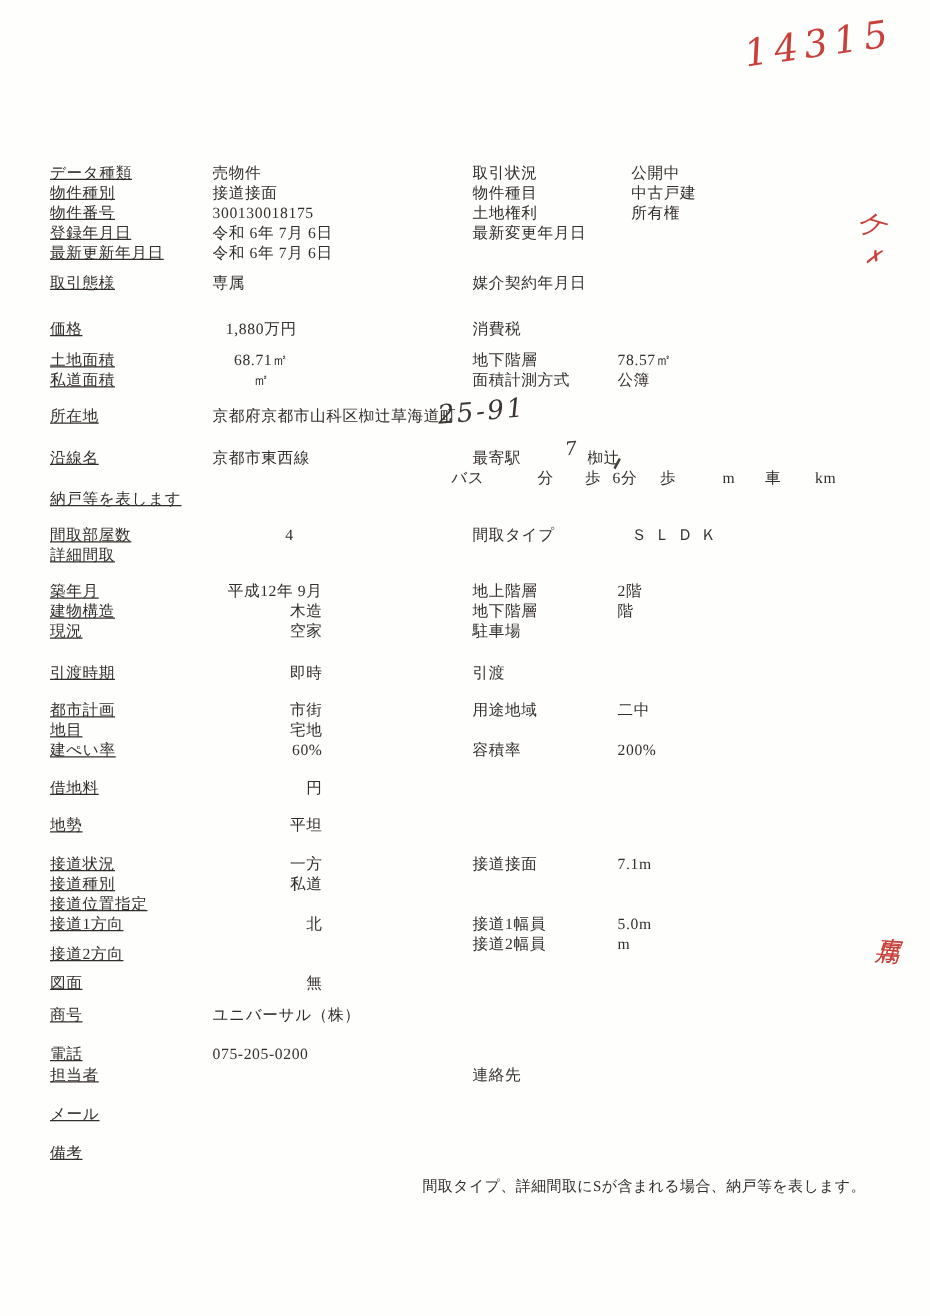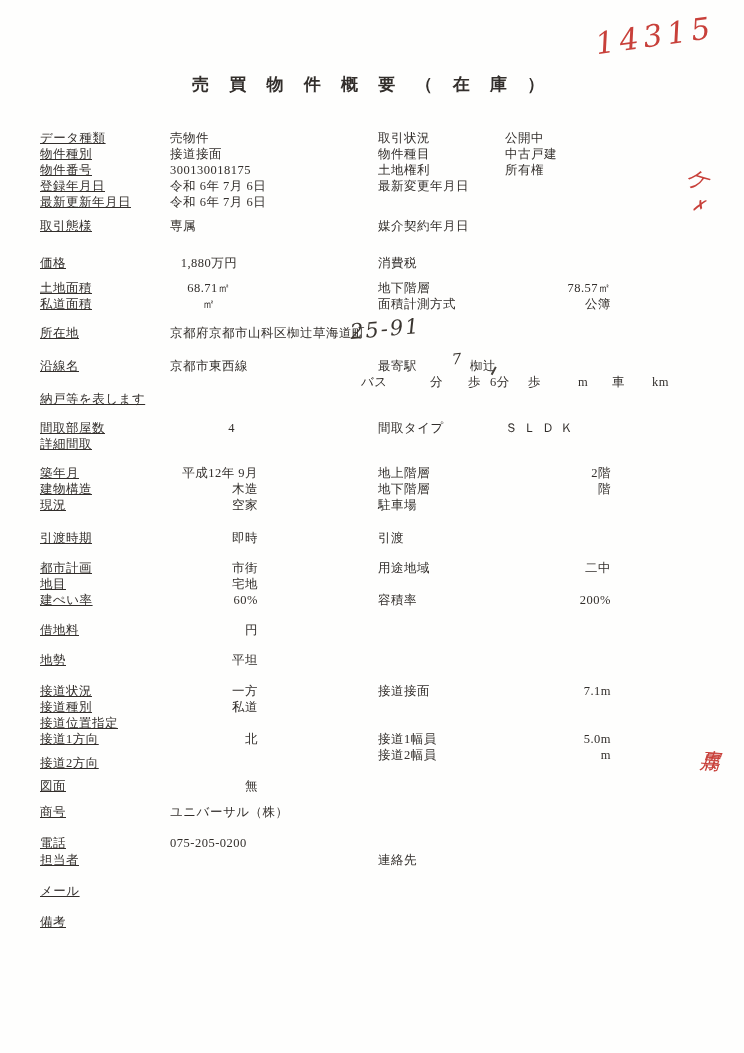--- a/index.html
+++ b/index.html
@@ -8,21 +8,21 @@
   .title{position:absolute;top:73px;left:0;width:100%;text-align:center;margin:0;
          font-size:17px;font-weight:600;letter-spacing:8px;}
   .f{position:absolute;font-size:12.5px;line-height:15px;white-space:pre;letter-spacing:.5px;}
   .c1{left:40px;text-decoration:underline;}
   .c2{left:170px;}
   .c2r{left:140px;width:118px;text-align:right;}
   .c2r2{left:140px;width:138px;text-align:center;}
   .c2n{left:140px;width:95px;text-align:right;}
   .c3{left:378px;}
   .c4{left:505px;}
-  .c4r{left:474px;width:137px;text-align:right;}
+  .c4r{left:494px;width:137px;}
   .sp{letter-spacing:6px;}
   .hand{position:absolute;font-style:italic;white-space:pre;font-family:"DejaVu Serif",serif;}
   .red{color:#c8403a;}
   .ink{color:#3a3530;}
   .num{font-size:30px;letter-spacing:5px;transform:rotate(-8deg);}
   .addr{font-size:21px;letter-spacing:2px;transform:rotate(-5deg);}
   .seven{font-size:15px;transform:rotate(-6deg);}
   .scrib1{font-size:23px;transform:rotate(16deg);}
   .scrib2{font-size:16px;transform:rotate(8deg);}
   .stamp{writing-mode:vertical-rl;font-size:20px;letter-spacing:3px;transform:rotate(4deg);}
@@ -31,21 +31,20 @@
 </style>
 </head>
 <body>
 
 <div class="page">
 
   <div class="hand red num" style="left:595px;top:18px;">14315</div>
   <div class="hand red scrib1" style="left:686px;top:164px;">ケ</div>
   <div class="hand red scrib2" style="left:692px;top:196px;">✗</div>
 
-  <h1 class="title">売 買 物 件 概 要 （ 在 庫 ）</h1>
 
   <span class="f c1" style="top:131px">データ種類</span>
   <span class="f c2" style="top:131px">売物件</span>
   <span class="f c3" style="top:131px">取引状況</span>
   <span class="f c4" style="top:131px">公開中</span>
 
   <span class="f c1" style="top:147px">物件種別</span>
   <span class="f c2" style="top:147px">接道接面</span>
   <span class="f c3" style="top:147px">物件種目</span>
   <span class="f c4" style="top:147px">中古戸建</span>
@@ -175,14 +174,15 @@
   <span class="f c1" style="top:836px">電話</span>
   <span class="f c2" style="top:836px">075-205-0200</span>
 
   <span class="f c1" style="top:853px">担当者</span>
   <span class="f c3" style="top:853px">連絡先</span>
 
   <span class="f c1" style="top:884px">メール</span>
 
   <span class="f c1" style="top:915px">備考</span>
 
+  <div class="foot">間取タイプ、詳細間取にSが含まれる場合、納戸等を表します。</div>
 
 </div>
 
 </body></html>

